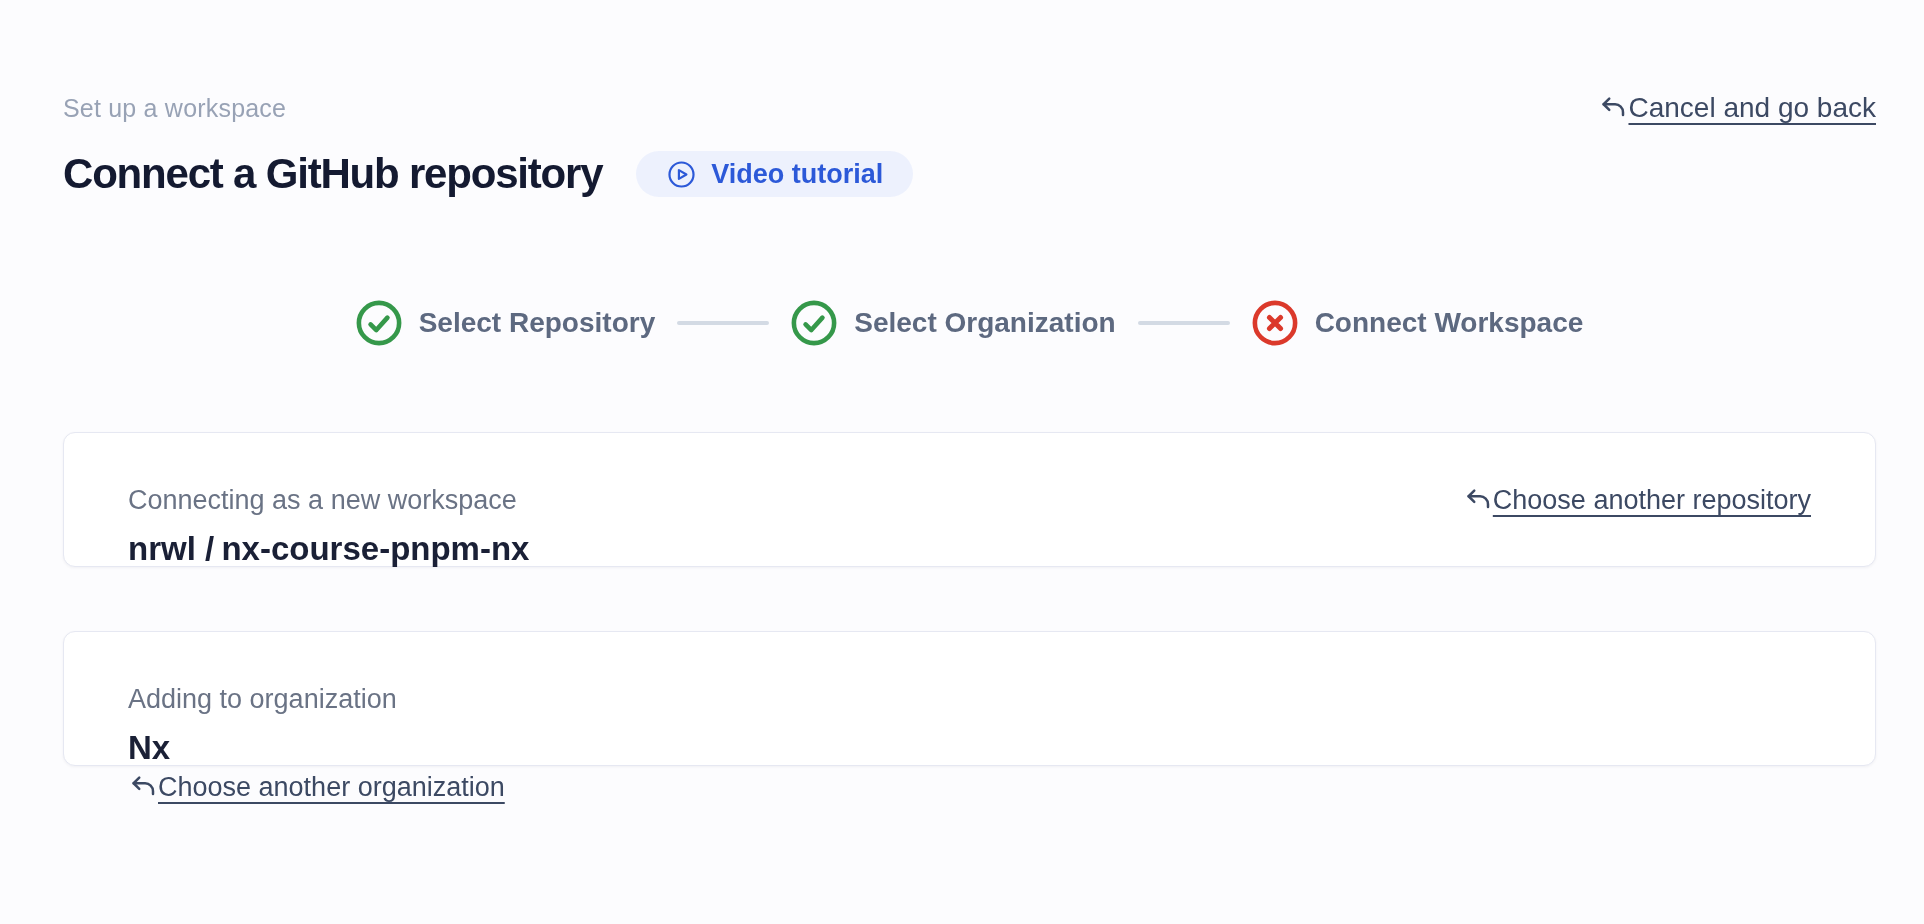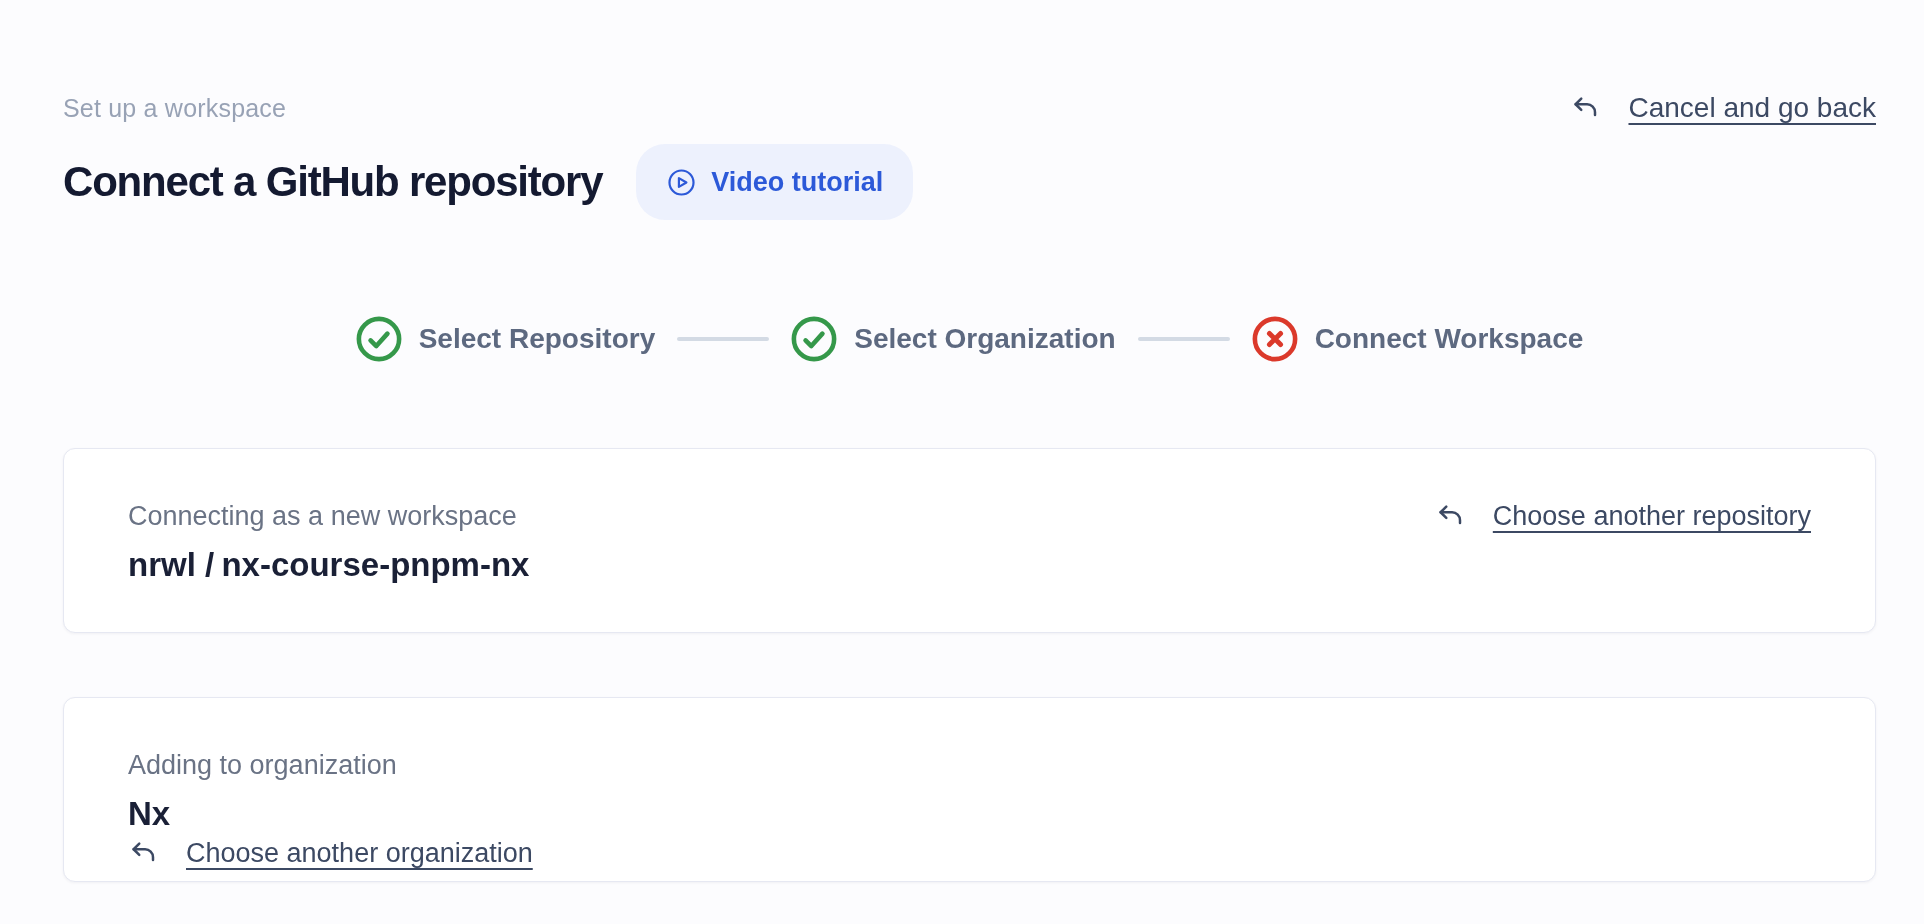--- a/index.html
+++ b/index.html
@@ -19,21 +19,21 @@
     align-items: center;
   }
   .eyebrow {
     font-size: 25px;
     color: #98a2b5;
     letter-spacing: 0.2px;
   }
   .link {
     display: inline-flex;
     align-items: center;
-    gap: 28px;
+    gap: 0;
     color: #3c4963;
     font-size: 28px;
     cursor: pointer;
     white-space: nowrap;
   }
   .link .link-label {
     text-decoration: underline;
     text-underline-offset: 6px;
     text-decoration-thickness: 2px;
   }
@@ -49,21 +49,21 @@
     font-size: 42px;
     line-height: 60px;
     font-weight: 800;
     letter-spacing: -1.2px;
     color: #141a31;
   }
   .video-pill {
     display: inline-flex;
     align-items: center;
     gap: 14px;
-    height: 76px;
+    height: 46px;
     padding: 0 30px;
     border-radius: 29px;
     background: #edf1fd;
     border: none;
     color: #2c59d8;
     font-family: inherit;
     font-size: 27px;
     font-weight: 700;
     cursor: pointer;
     white-space: nowrap;
@@ -98,21 +98,21 @@
   }
   .icon-green { color: #35984a; }
   .icon-red { color: #db392b; }
 
   
   .card {
     background: #ffffff;
     border: 1.5px solid #e6e8f2;
     border-radius: 12px;
     box-shadow: 0 1px 3px rgba(22, 27, 51, 0.05);
-    height: 185px;
+    height: 135px;
     padding: 50px 64px;
     display: flex;
     justify-content: space-between;
     align-items: flex-start;
   }
   .card-first { margin-top: 86px; }
   .card-second { margin-top: 64px; flex-direction: column; }
   .card-label {
     font-size: 27px;
     line-height: 34px;

